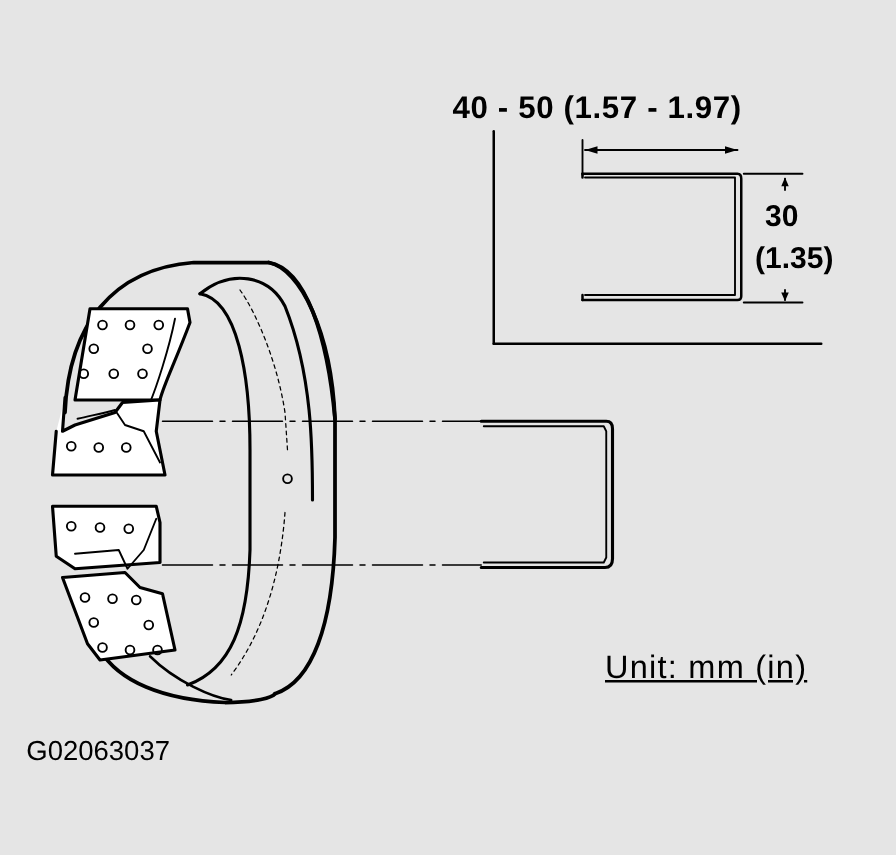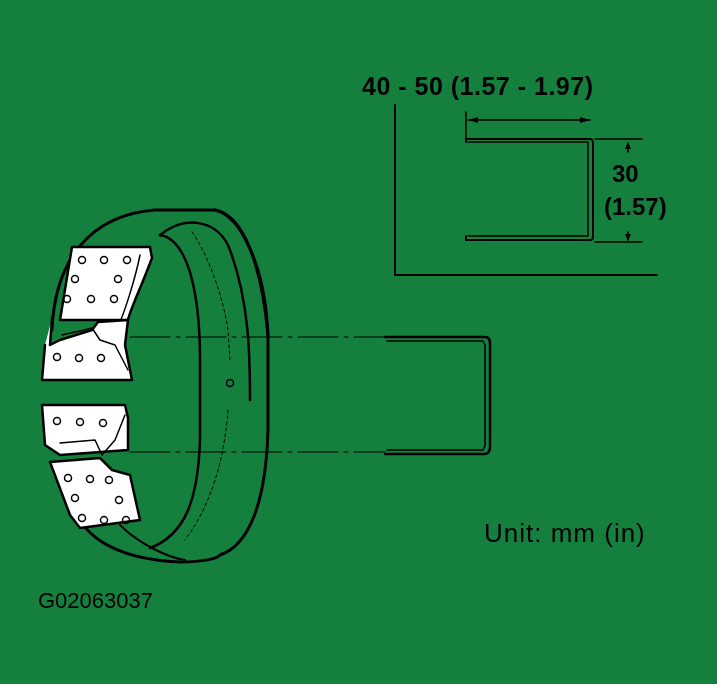--- a/index.html
+++ b/index.html
@@ -1,23 +1,23 @@
 <!DOCTYPE html>
 <html><head>
   <meta charset="utf-8">
   <style>
     html, body { margin: 0; padding: 0; background: #ffffff; }
-    #canvas { position: relative; width: 717px; height: 684px; background: #15803d; overflow: hidden; }
+    #canvas { position: relative; width: 717px; height: 684px; background: #e5e5e5; overflow: hidden; }
     svg { position: absolute; left: 0; top: 0; }
     .lbl { position: absolute; color: #000; white-space: nowrap; font-family: "Liberation Sans", sans-serif; }
     .dim-top { left: 362px; top: 72px; font-size: 25px; font-weight: bold; letter-spacing: 0.5px; }
     .dim-side-1 { left: 612px; top: 160px; font-size: 24px; font-weight: bold; }
     .dim-side-2 { left: 604px; top: 193px; font-size: 24px; font-weight: bold; }
-    .unit { left: 484px; top: 518px; font-size: 26px; letter-spacing: 1px; }
-    .fig-id { left: 38px; top: 588px; font-size: 22px; }
+    .unit { left: 484px; top: 518px; font-size: 26px; letter-spacing: 1px; text-decoration: underline; }
+    .fig-id { left: 21px; top: 588px; font-size: 22px; }
   </style>
 </head>
 <body>
 
 <div id="canvas">
   <svg width="717" height="684" viewBox="0 0 717 684" fill="none" stroke="#000" stroke-linecap="round" stroke-linejoin="round">
 
     <g>
 
       <line x1="395" y1="105" x2="395" y2="275" stroke-width="2"></line>
@@ -98,16 +98,16 @@
     <g>
       <line x1="130" y1="337" x2="385" y2="337" stroke-width="1.2" stroke-dasharray="40,6,4,6"></line>
       <line x1="130" y1="452" x2="385" y2="452" stroke-width="1.2" stroke-dasharray="40,6,4,6"></line>
       <path d="M385,337 L485,337 Q490,337 490,343 L490,447 Q490,454 484,454 L385,454" stroke-width="2.5"></path>
       <path d="M387,341 L483,341 L485,345 L485,446 L483,450 L387,450" stroke-width="1.5"></path>
     </g>
   </svg>
 
   <div class="lbl dim-top">40 - 50 (1.57 - 1.97)</div>
   <div class="lbl dim-side-1">30</div>
-  <div class="lbl dim-side-2">(1.57)</div>
+  <div class="lbl dim-side-2">(1.35)</div>
   <div class="lbl unit">Unit: mm (in)</div>
   <div class="lbl fig-id">G02063037</div>
 </div>
 
 </body></html>

